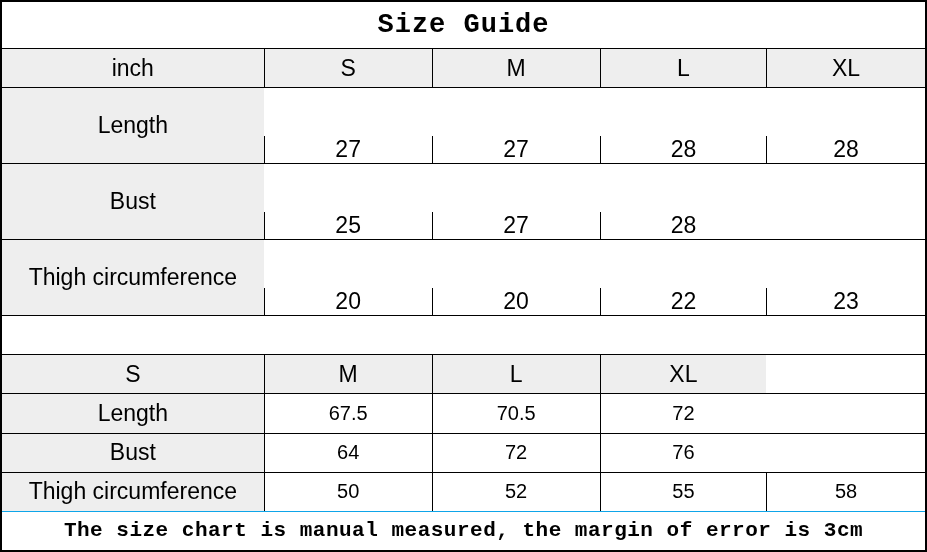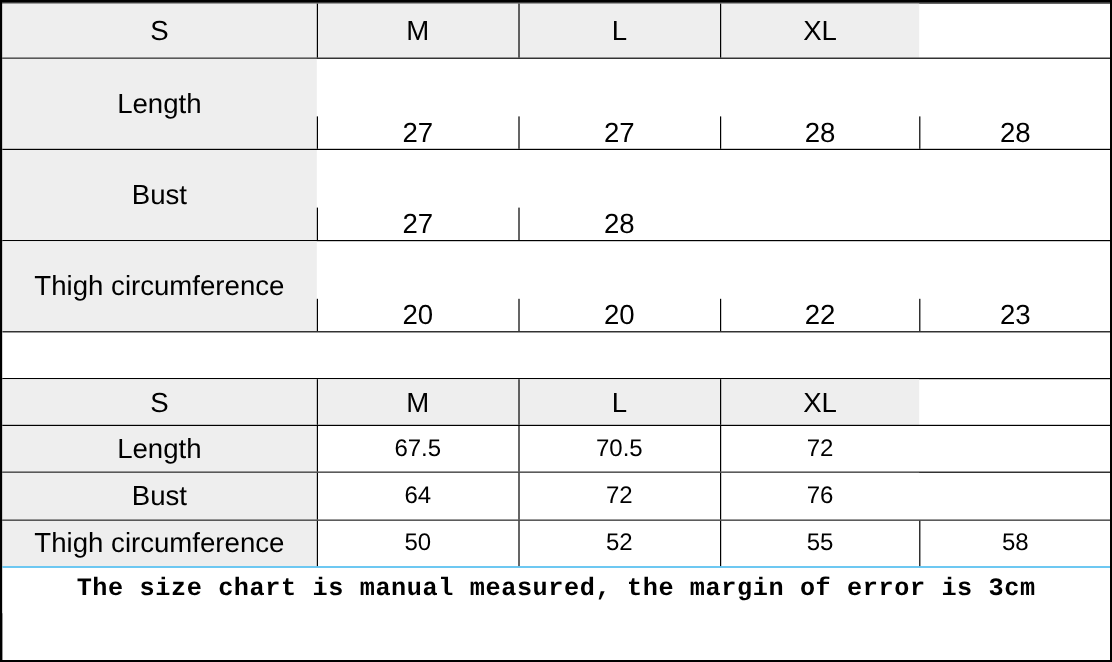--- a/index.html
+++ b/index.html
@@ -63,38 +63,41 @@
     letter-spacing: 0.5px;
     background: #ffffff;
     white-space: nowrap;
   }
 </style>
 </head>
 <body>
 
 <div class="panel">
 
+  <div class="title-row">Size Guide</div>
 
   <div class="t-row head-row">
+    <div class="cell">inch</div>
     <div class="cell">S</div>
     <div class="cell">M</div>
     <div class="cell">L</div>
     <div class="cell">XL</div>
   </div>
 
   <div class="t-row">
     <div class="cell label-cell">Length</div>
     <div class="cell val-inch">27</div>
     <div class="cell val-inch">27</div>
     <div class="cell val-inch">28</div>
     <div class="cell val-inch">28</div>
   </div>
 
   <div class="t-row">
     <div class="cell label-cell">Bust</div>
+    <div class="cell val-inch">25</div>
     <div class="cell val-inch">27</div>
     <div class="cell val-inch">28</div>
   </div>
 
   <div class="t-row">
     <div class="cell label-cell">Thigh circumference</div>
     <div class="cell val-inch">20</div>
     <div class="cell val-inch">20</div>
     <div class="cell val-inch">22</div>
     <div class="cell val-inch">23</div>

